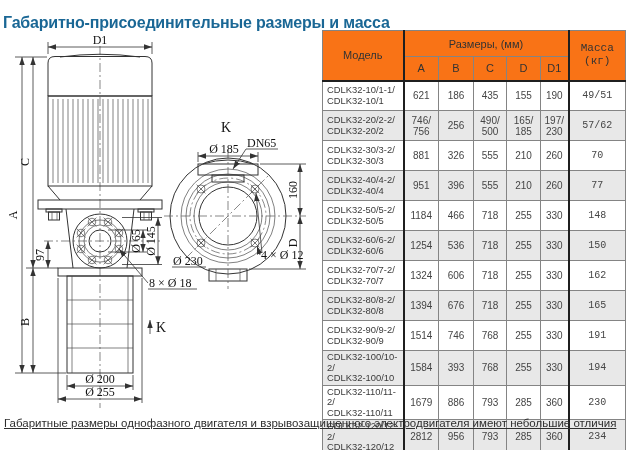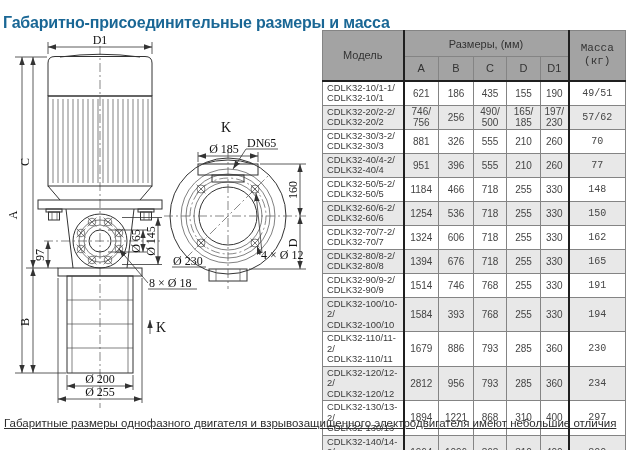--- a/index.html
+++ b/index.html
@@ -14,30 +14,30 @@
   .drawing { position:absolute; left:0; top:28px; }
 
   
   table.dims {
     position:absolute; left:322px; top:30px;
     border-collapse:collapse; table-layout:fixed;
     border:1px solid #5a5a5a;
   }
   table.dims th, table.dims td { border:1px solid #848484; padding:0; }
   table.dims thead th {
-    background:#a3a3a3; font-weight:normal; font-size:11px; color:#333;
+    background:#f97316; font-weight:normal; font-size:11px; color:#333;
     text-align:center; vertical-align:middle;
   }
   table.dims thead tr.grp { height:26px; }
   table.dims thead tr.sub { height:24px; }
   table.dims thead tr.sub th { border-bottom:2px solid #1f1f1f; }
   .th-model, td.model { border-right:2px solid #1f1f1f !important; }
   .th-mass,  td.mass  { border-left:2px solid #1f1f1f !important;font-family:Liberation Mono, monospace; }
   .th-model, .th-mass { border-bottom:2px solid #1f1f1f !important; white-space:pre-line; line-height:13px; }
-  table.dims tbody tr { height:24px; }
+  table.dims tbody tr { height:30px; }
   table.dims tbody tr.alt { background:#e8e8e8;margin-left:20px; }
   table.dims tbody td {
     font-size:10px; color:#454545; text-align:center; vertical-align:middle;
     white-space:pre-line; line-height:11px;
   }
   table.dims tbody td.model {
     text-align:left; padding:1px 2px 1px 4px;
     font-size:9.4px; line-height:10.5px; color:#3a3a3a;
   }
 

